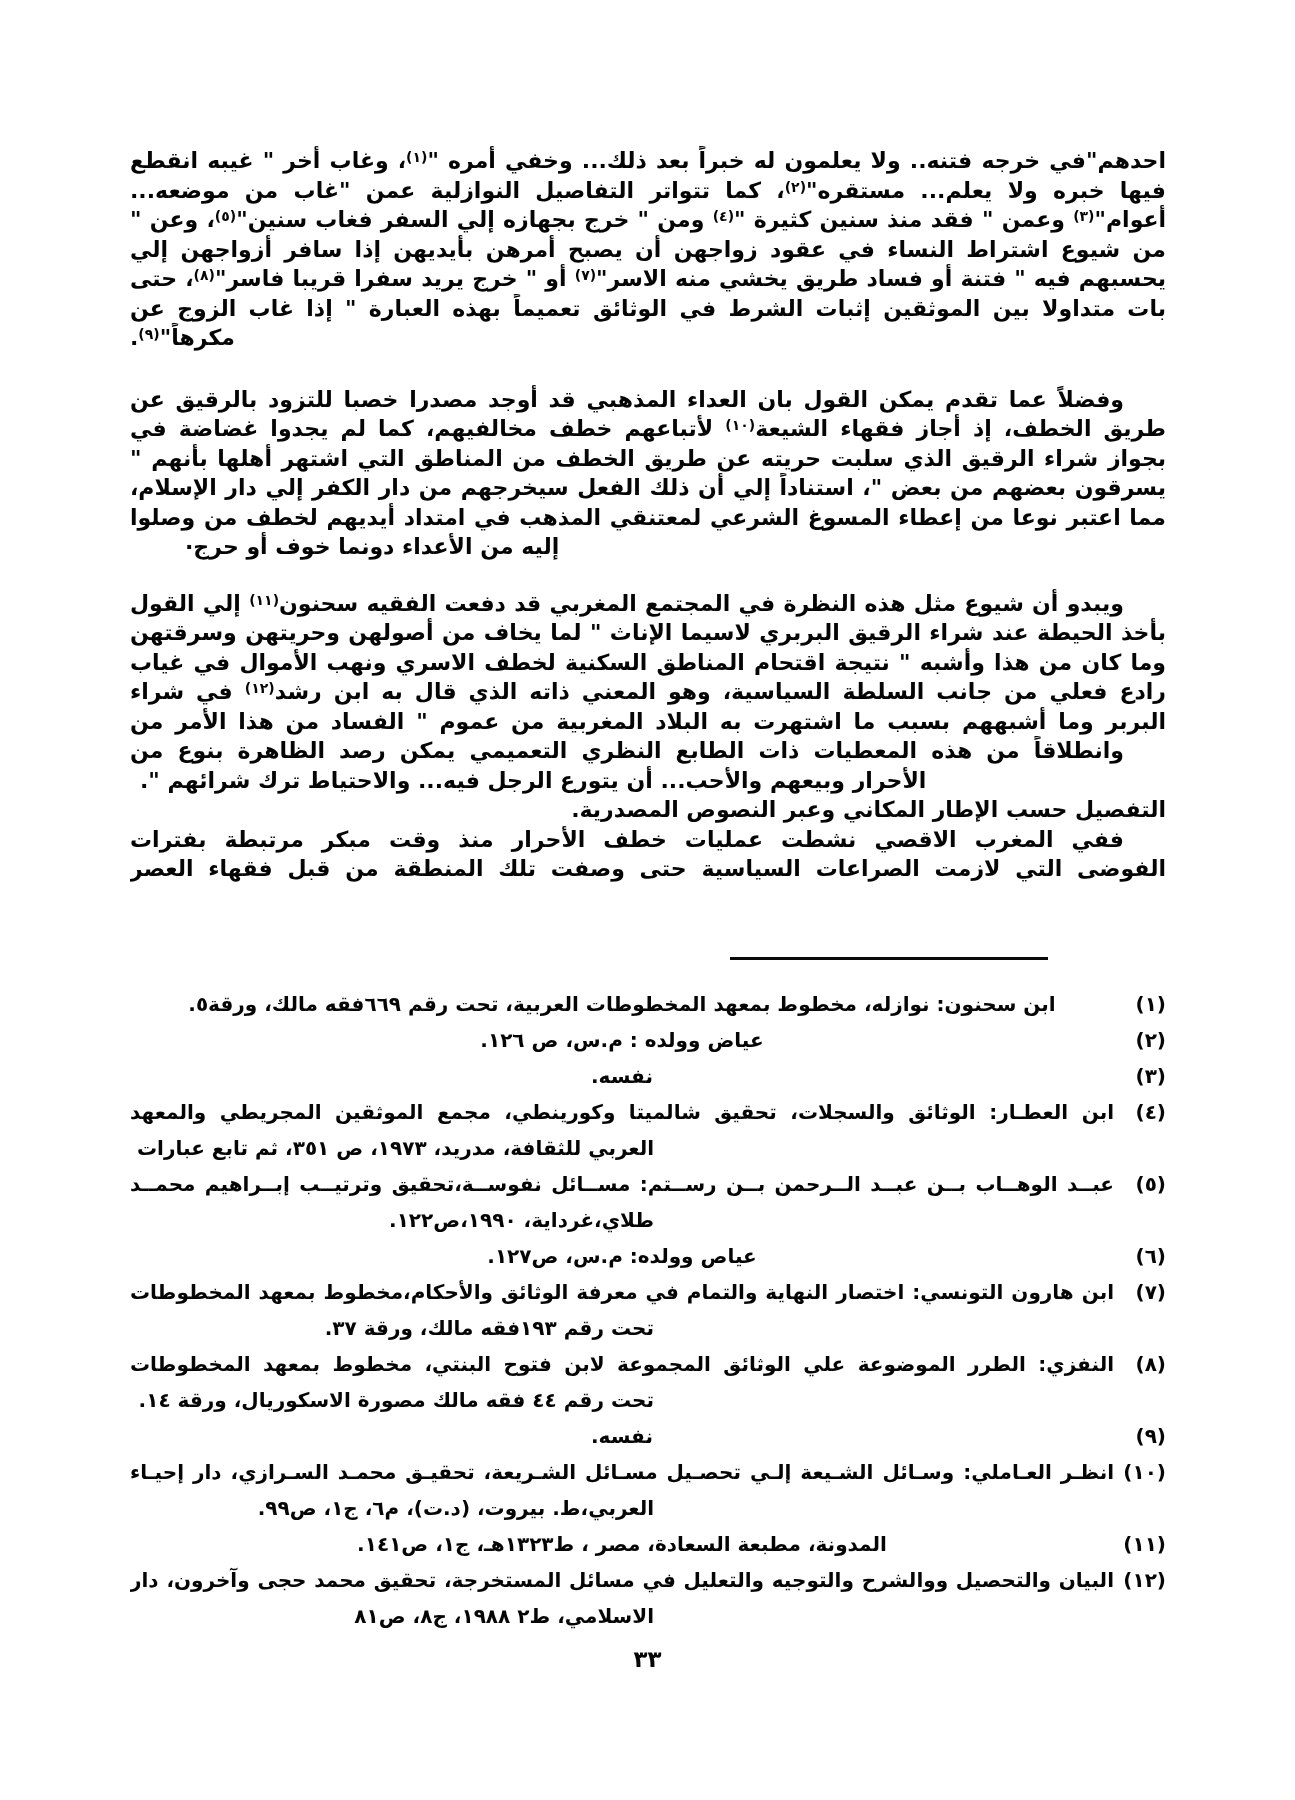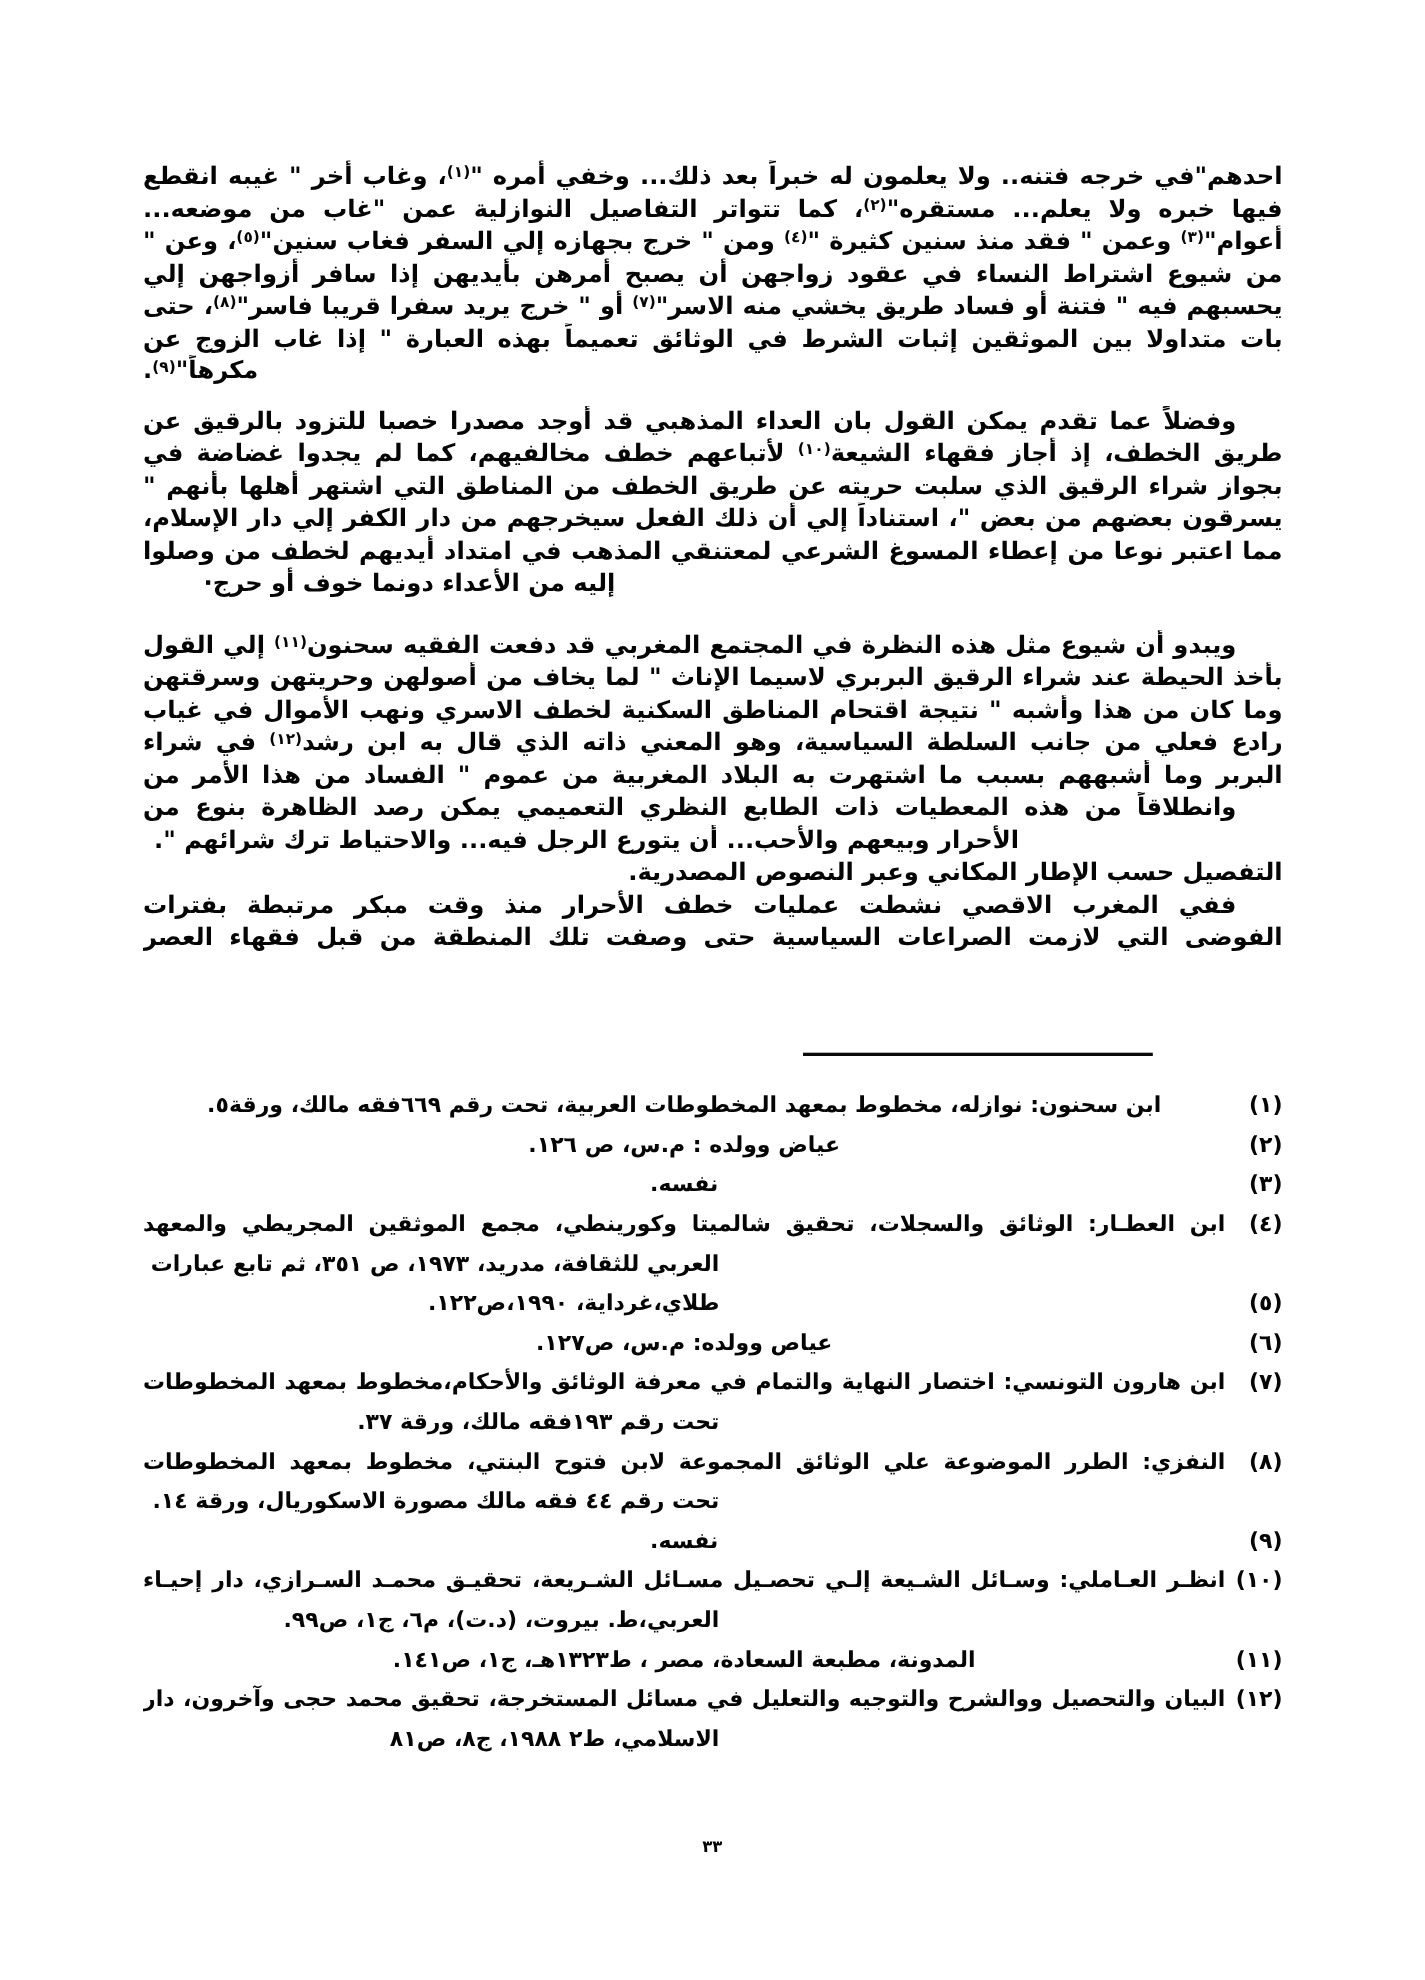--- a/index.html
+++ b/index.html
@@ -26,21 +26,21 @@
     color: #050505;
   }
   .main-text .ln {
     height: 29.5px;
     line-height: 29.5px;
     overflow: hidden;
   }
   .ln.j { text-align: justify; text-align-last: justify; }
   .ln.r { text-align: center; }
   .ln.l { text-align: left; }
-  .ln.gap { margin-top: 16px; }
+  .ln.gap { margin-top: 32px; }
   .supref {
     font-size: 14px;
     vertical-align: 6px;
     line-height: 0;
   }
 
   
   .fn-sep {
     position: absolute;
     top: 957px;
@@ -80,24 +80,23 @@
     padding-right: 460px; 
   }
 
   
   .page-number {
     position: absolute;
     top: 1646px;
     left: 0;
     width: 100%;
     text-align: center;
-    font-size: 15px;
+    font-size: 23px;
     font-weight: bold;
     color: #050505;
-    margin-top: 24px;
   }
 </style>
 </head>
 <body>
 
 <div class="page">
 
   <div class="main-text">
       <div class="ln j"><span>احدهم"في خرجه فتنه.. ولا يعلمون له خبراً بعد ذلك... وخفي أمره "</span><sup class="supref">(١)</sup><span>، وغاب أخر " غيبه انقطع</span></div>
       <div class="ln j"><span>فيها خبره ولا يعلم... مستقره"</span><sup class="supref">(٢)</sup><span>، كما تتواتر التفاصيل النوازلية عمن "غاب من موضعه...</span></div>
@@ -148,20 +147,21 @@
       <div class="fn">
     <span class="fn-num">(٤)</span>
     <div class="fn-body">
           <div class="ln j"><span>ابن العطـار: الوثائق والسجلات، تحقيق شالميتا وكورينطي، مجمع الموثقين المجريطي والمعهد الأسباني</span></div>
           <div class="ln cont"><span>العربي للثقافة، مدريد، ١٩٧٣، ص ٣٥١، ثم تابع عبارات شبيهة ص، ٥٤٥، ٥٤٦، ٥٥٢.</span></div>
         </div>
   </div>
       <div class="fn">
     <span class="fn-num">(٥)</span>
     <div class="fn-body">
+          <div class="ln j"><span>عبــد الوهــاب بــن عبــد الــرحمن بــن رســتم: مســائل نفوســة،تحقيق وترتيــب إبــراهيم محمــد</span></div>
           <div class="ln cont"><span>طلاي،غرداية، ١٩٩٠،ص١٢٢.</span></div>
         </div>
   </div>
       <div class="fn">
     <span class="fn-num">(٦)</span>
     <div class="fn-body">
           <div class="ln r"><span>عياص وولده: م.س، ص١٢٧.</span></div>
         </div>
   </div>
       <div class="fn">

